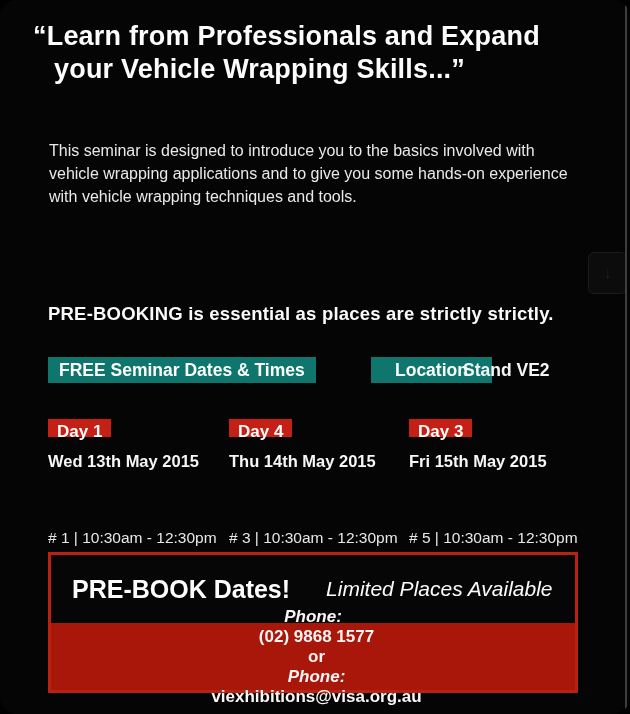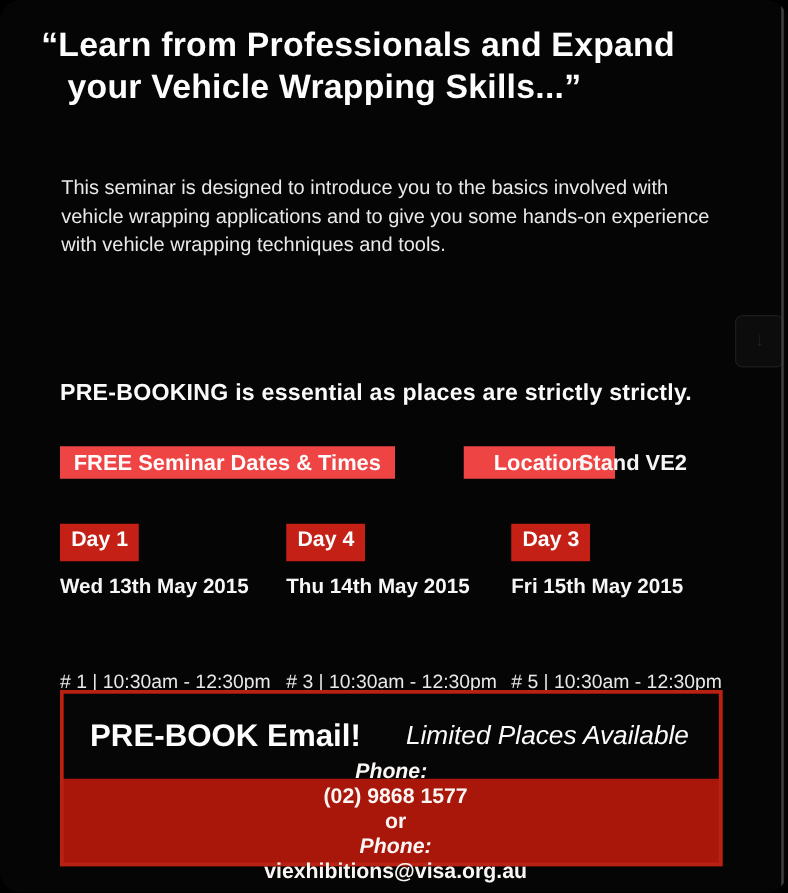--- a/index.html
+++ b/index.html
@@ -47,21 +47,21 @@
     font-size: 18.5px;
     font-weight: bold;
     color: #fafafa;
     letter-spacing: 0.2px;
   }
 
   
   .badge {
     position: absolute;
     top: 357px;
-    background: #ef4444;
+    background: #0f766e;
     color: #fcfcfc;
     font-weight: bold;
     font-size: 17.5px;
     line-height: 26px;
     padding: 0 11px;
     height: 26px;
     white-space: pre;
   }
   .free-badge { left: 48px; }
   .location-badge { left: 371px; padding: 0 24px; }
@@ -80,21 +80,21 @@
   .day-col-1 { left: 48px; }
   .day-col-2 { left: 229px; }
   .day-col-3 { left: 409px; }
   .day-badge {
     display: inline-block;
     background: #c52016;
     color: #fcfcfc;
     font-weight: bold;
     font-size: 17px;
     line-height: 25px;
-    height: 30px;
+    height: 18px;
     padding: 0 9px;
     white-space: pre;
   }
   .day-date {
     margin-top: 11px;
     font-size: 16.5px;
     font-weight: bold;
     color: #f6f6f6;
     white-space: pre;
   }
@@ -231,21 +231,21 @@
     <span class="day-badge">Day 3</span>
     <div class="day-date">Fri 15th May 2015</div>
     <div class="day-sessions">
       <div># 5 | 10:30am - 12:30pm</div>
       <div># 6 | 1:30pm - 3:30pm</div>
     </div>
   </div>
 
   <div class="prebook-box">
     <div class="prebook-inner">
-      <span class="prebook-title">PRE-BOOK Email!</span>
+      <span class="prebook-title">PRE-BOOK Dates!</span>
       <span class="prebook-subtitle">Limited Places Available</span>
     </div>
     <div class="contact-line">
       <span class="lbl">Phone:</span>
       <span>(02) 9868 1577</span>
       <span>or</span>
       <span class="lbl">Phone:</span>
       <span>viexhibitions@visa.org.au</span>
     </div>
   </div>

